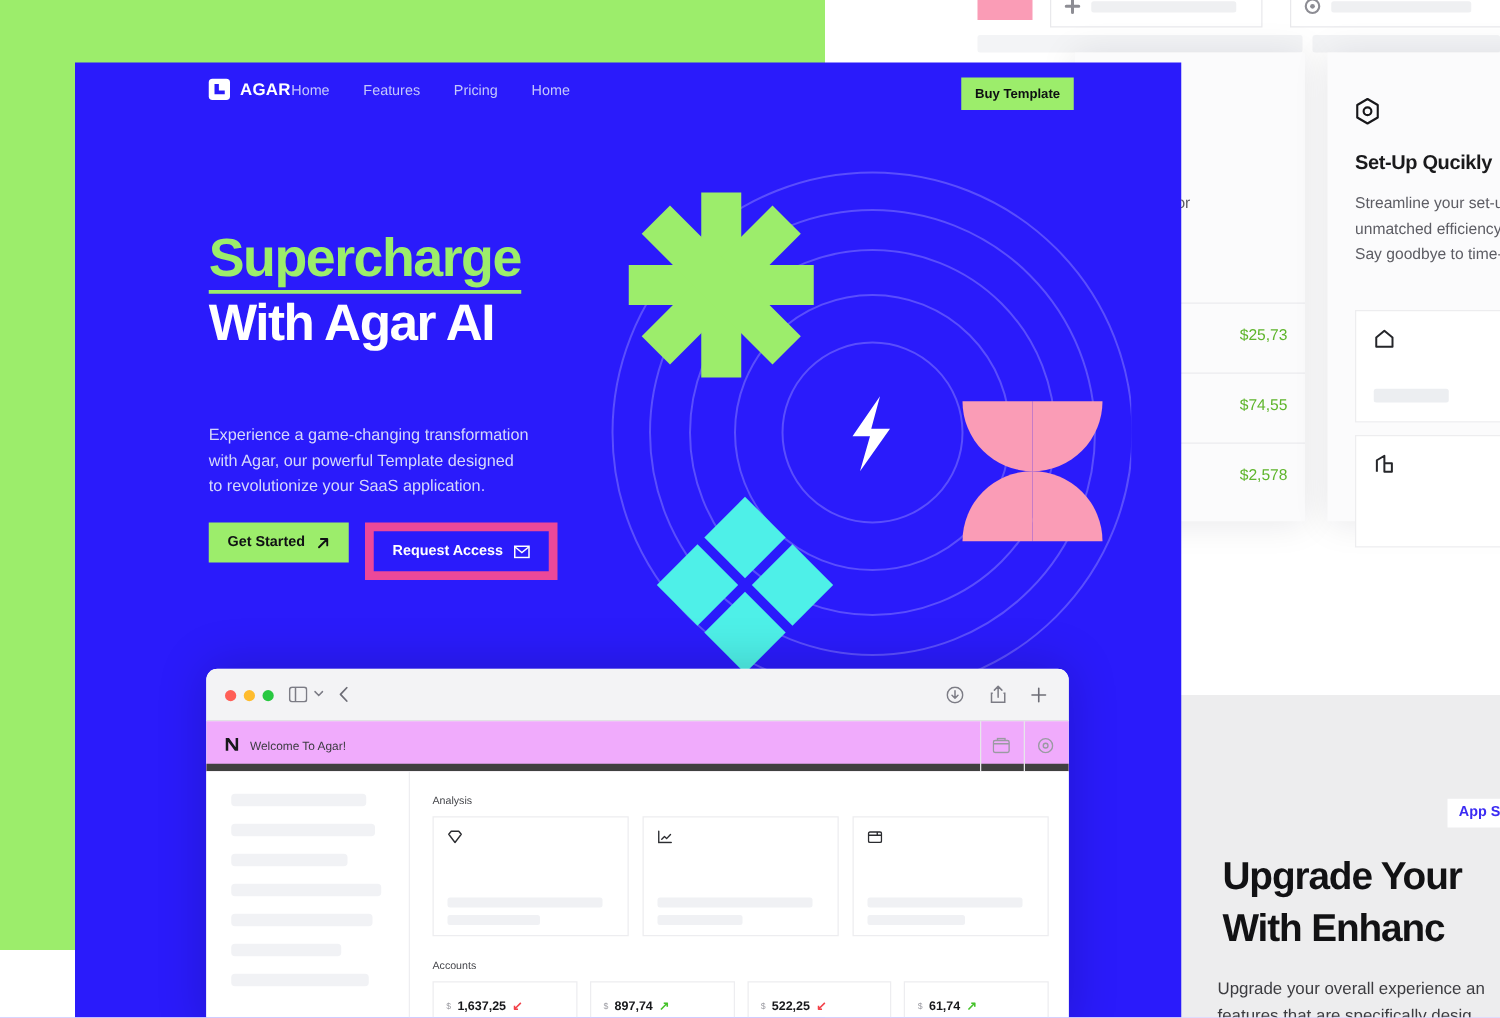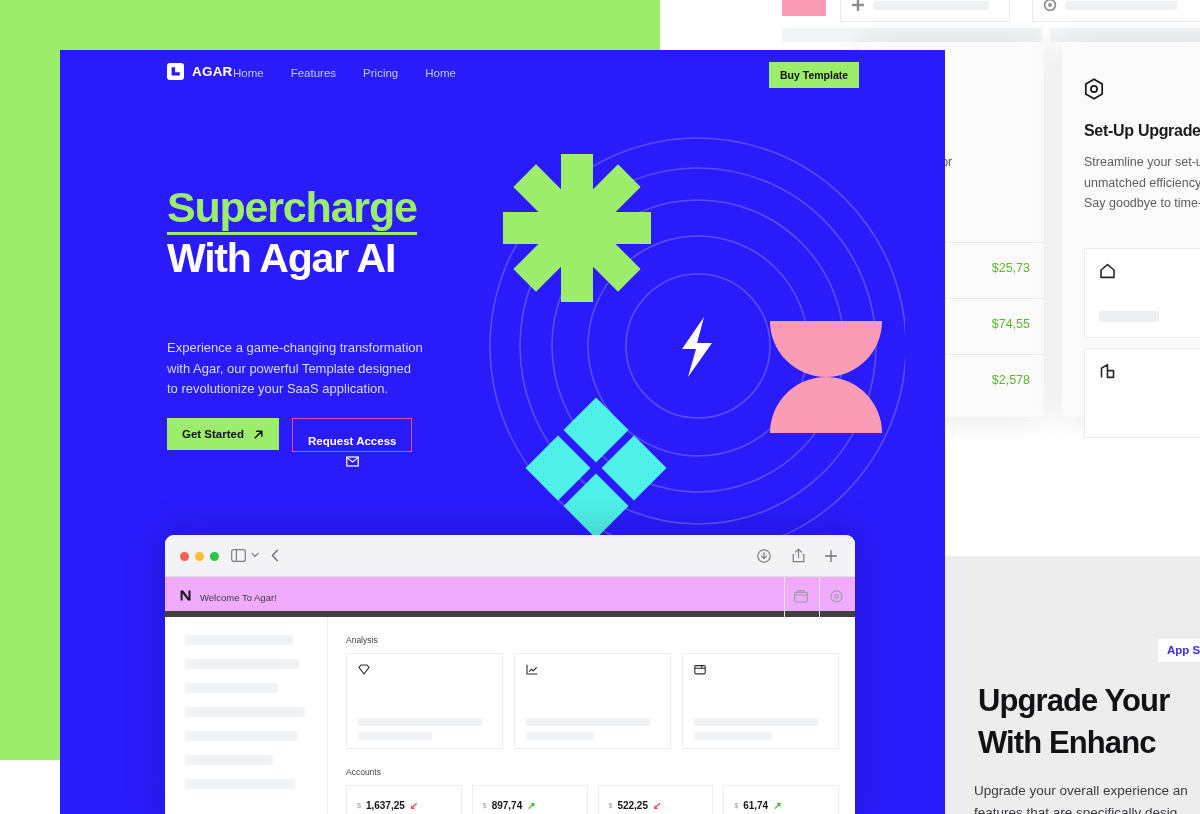--- a/index.html
+++ b/index.html
@@ -81,21 +81,21 @@
   .sub {
     position:absolute; left:107px; top:288px; width:258px;
     color:#d5d8fc; font-size:13px; line-height:20.5px;
   }
   .cta-row { position:absolute; left:107px; top:368px; display:flex; gap:13px; }
   .btn {
     display:flex; align-items:center; gap:9px; font-size:11.5px; font-weight:bold;
     padding:16px 15px; height:32px; cursor:pointer; border:none;
   }
   .btn-primary { background:#9ced6b; color:#101114; }
-  .btn-ghost { background:transparent; color:#ffffff; border:1px solid #ec4899;flex-direction:column; }
+  .btn-ghost { background:transparent; color:#ffffff; border:7px solid #ec4899; }
 
   .art { position:absolute; left:425px; top:85px; width:420px; height:420px; }
 
   
   .browser {
     position:absolute; left:105px; top:485px; width:690px; height:290px;
     background:#ffffff; border-radius:9px 9px 0 0; overflow:hidden;
     box-shadow: 0 -2px 40px rgba(0,0,0,.18);
   }
   .b-chrome { height:42px; background:#f3f3f5; border-bottom:1px solid #e1e1e4; position:relative; }
@@ -167,21 +167,21 @@
     </div>
   </div>
 
   <div class="panel-card" style="left:1062px; top:42px; width:200px; height:375px;">
     <span style="position:absolute; left:22px; top:36px;">
       <svg width="20" height="22" viewBox="0 0 20 22">
         <path d="M10 1.2 18.2 6v10L10 20.8 1.8 16V6z" fill="none" stroke="#18181b" stroke-width="1.7" stroke-linejoin="round"></path>
         <circle cx="10" cy="11" r="3.1" fill="none" stroke="#18181b" stroke-width="1.7"></circle>
       </svg>
     </span>
-    <div class="panel-title" style="position:absolute; left:22px; top:80px; white-space:nowrap;">Set-Up Upgrade</div>
+    <div class="panel-title" style="position:absolute; left:22px; top:80px; white-space:nowrap;">Set-Up Qucikly</div>
     <div class="panel-body" style="position:absolute; left:22px; top:110px; width:185px; white-space:pre-line;">Streamline your set-u
 unmatched efficiency
 Say goodbye to time-</div>
     <div class="mini-card" style="left:22px; top:206px; width:168px; height:90px;">
       <span class="mic">
         <svg width="17" height="16" viewBox="0 0 17 16">
             <path d="M2 7 8.5 1.6 15 7v7.4H2z" fill="none" stroke="#25262a" stroke-width="1.6" stroke-linejoin="round"></path>
           </svg>
       </span>
       <span class="mbar" style="top:62px; width:60px;"></span>

